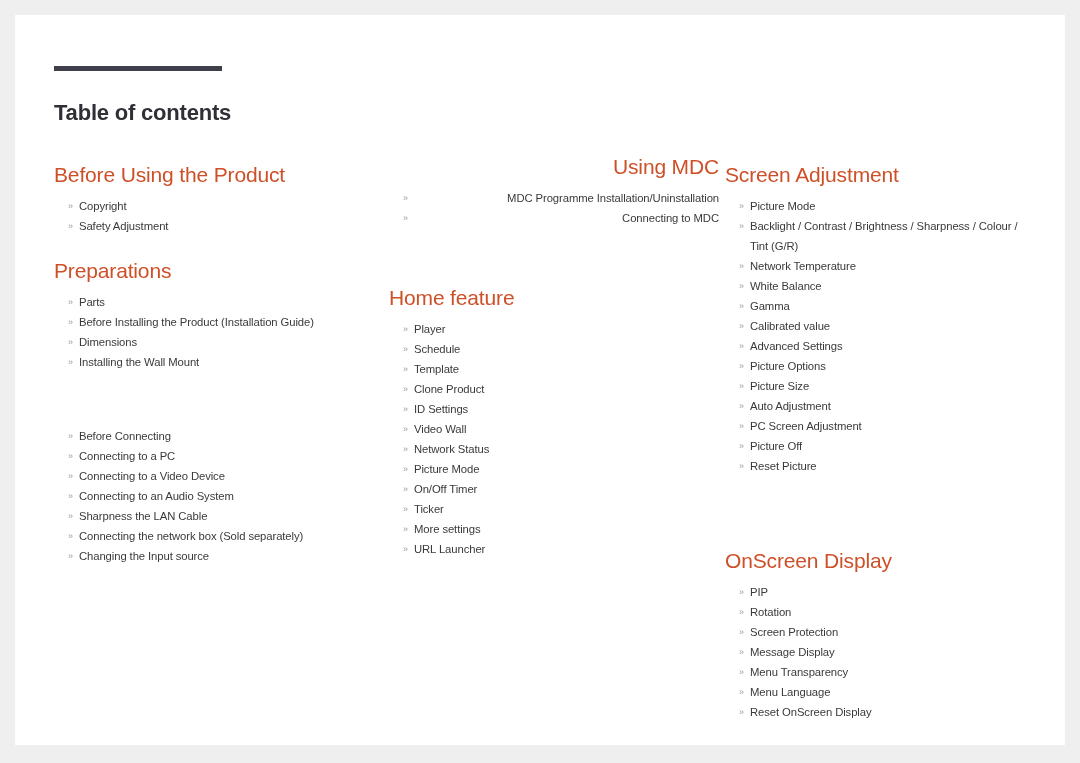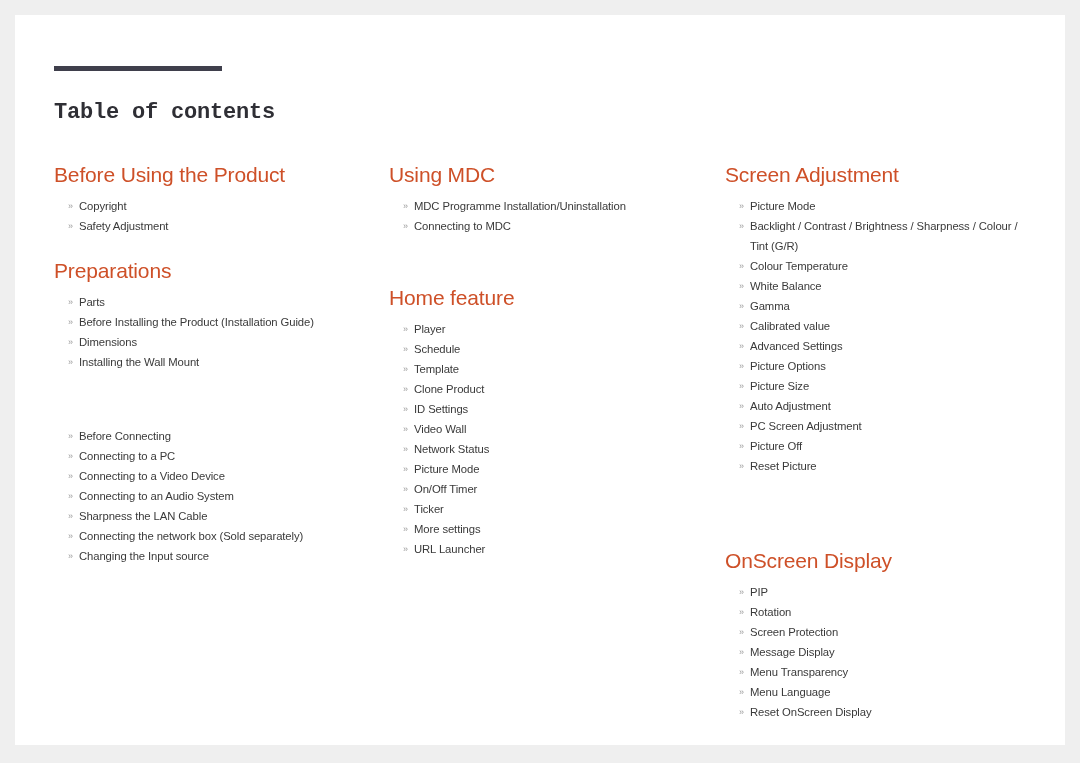--- a/index.html
+++ b/index.html
@@ -31,21 +31,20 @@
   }
   .page-title {
     position: absolute;
     left: 39px;
     top: 70px;
     font-size: 22px;
     font-weight: bold;
     color: #2f2f35;
     letter-spacing: -0.2px;
     white-space: nowrap;
-    font-family: Liberation Mono, monospace;
   }
   .col {
     position: absolute;
     top: 0;
   }
   .col-1 { left: 39px;  width: 330px; }
   .col-2 { left: 374px; width: 330px; }
   .col-3 { left: 710px; width: 310px; }
 
   .section {
@@ -156,21 +155,21 @@
             <span class="toc-text">Connecting the network box (Sold separately)</span>
           </li>
           <li class="toc-item">
             <span class="toc-marker">»</span>
             <span class="toc-text">Changing the Input source</span>
           </li>
         </ul>
       </div>
     </div>
   <div class="col col-2">
-      <div class="section" style="top: 148px;">
+      <div class="section" style="top: 140px; text-align: right;">
         <div class="section-title">Using MDC</div>
         <ul class="toc-list">
           <li class="toc-item">
             <span class="toc-marker">»</span>
             <span class="toc-text">MDC Programme Installation/Uninstallation</span>
           </li>
           <li class="toc-item">
             <span class="toc-marker">»</span>
             <span class="toc-text">Connecting to MDC</span>
           </li>
@@ -237,21 +236,21 @@
           <li class="toc-item">
             <span class="toc-marker">»</span>
             <span class="toc-text">Picture Mode</span>
           </li>
           <li class="toc-item">
             <span class="toc-marker">»</span>
             <span class="toc-text">Backlight / Contrast / Brightness / Sharpness / Colour / Tint (G/R)</span>
           </li>
           <li class="toc-item">
             <span class="toc-marker">»</span>
-            <span class="toc-text">Colour Temperature</span>
+            <span class="toc-text">Network Temperature</span>
           </li>
           <li class="toc-item">
             <span class="toc-marker">»</span>
             <span class="toc-text">White Balance</span>
           </li>
           <li class="toc-item">
             <span class="toc-marker">»</span>
             <span class="toc-text">Gamma</span>
           </li>
           <li class="toc-item">

